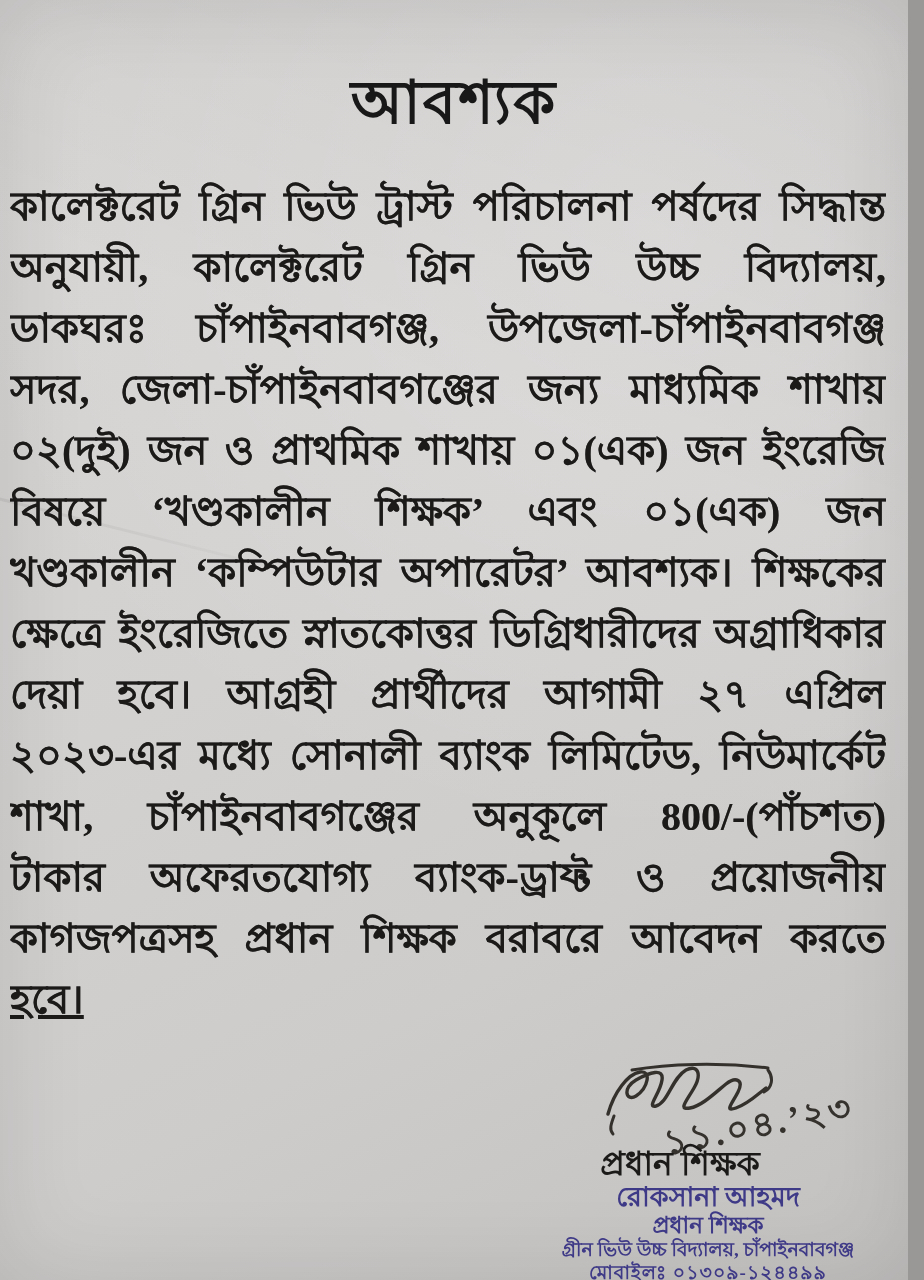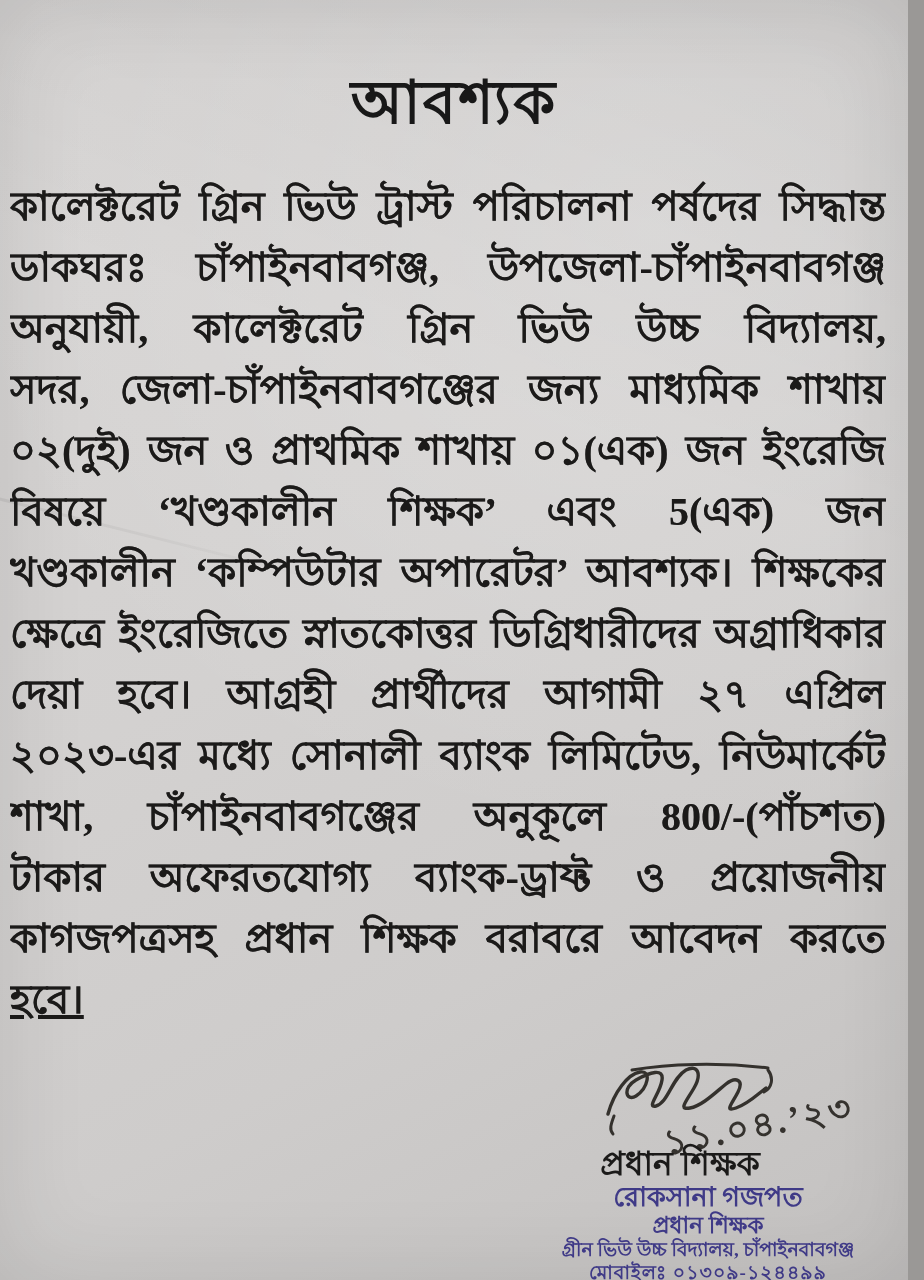--- a/index.html
+++ b/index.html
@@ -77,25 +77,25 @@
 </head>
 <body>
 
 <div class="paper">
   <div class="crease"></div>
 
   <h1 class="doc-title">আবশ্যক</h1>
 
   <div class="body-text">
       <div class="body-line">কালেক্টরেট গ্রিন ভিউ ট্রাস্ট পরিচালনা পর্ষদের সিদ্ধান্ত</div>
+      <div class="body-line">অনুযায়ী, কালেক্টরেট গ্রিন ভিউ উচ্চ বিদ্যালয়,</div>
       <div class="body-line">ডাকঘরঃ চাঁপাইনবাবগঞ্জ, উপজেলা-চাঁপাইনবাবগঞ্জ</div>
-      <div class="body-line">অনুযায়ী, কালেক্টরেট গ্রিন ভিউ উচ্চ বিদ্যালয়,</div>
       <div class="body-line">সদর, জেলা-চাঁপাইনবাবগঞ্জের জন্য  মাধ্যমিক শাখায়</div>
       <div class="body-line">০২(দুই) জন ও প্রাথমিক শাখায় ০১(এক) জন ইংরেজি</div>
-      <div class="body-line">বিষয়ে ‘খণ্ডকালীন শিক্ষক’ এবং 5(এক) জন</div>
+      <div class="body-line">বিষয়ে ‘খণ্ডকালীন শিক্ষক’ এবং ০১(এক) জন</div>
       <div class="body-line">খণ্ডকালীন ‘কম্পিউটার অপারেটর’ আবশ্যক। শিক্ষকের</div>
       <div class="body-line">ক্ষেত্রে ইংরেজিতে স্নাতকোত্তর ডিগ্রিধারীদের অগ্রাধিকার</div>
       <div class="body-line">দেয়া হবে। আগ্রহী প্রার্থীদের আগামী ২৭ এপ্রিল</div>
       <div class="body-line">২০২৩-এর মধ্যে সোনালী ব্যাংক লিমিটেড, নিউমার্কেট</div>
       <div class="body-line">শাখা, চাঁপাইনবাবগঞ্জের অনুকূলে 800/-(পাঁচশত)</div>
       <div class="body-line">টাকার অফেরতযোগ্য ব্যাংক-ড্রাফ্ট ও প্রয়োজনীয়</div>
       <div class="body-line">কাগজপত্রসহ প্রধান শিক্ষক বরাবরে আবেদন করতে</div>
       <div class="body-line">হবে।</div>
     </div>
 
@@ -103,19 +103,19 @@
     <svg class="signature-svg" width="200" height="80" viewBox="0 0 200 80" fill="none" xmlns="http://www.w3.org/2000/svg">
       <path d="M10,56 C16,34 30,16 42,14 C54,12 50,30 38,38 C28,44 24,30 38,22 C52,14 66,10 64,22 C62,36 48,50 58,48 C70,45 74,20 88,12 C100,6 104,16 96,30 C88,44 80,52 92,50 C104,48 118,34 128,26 C138,18 146,22 140,34 C134,46 126,54 138,50 C150,46 160,36 168,30" stroke="#34312d" stroke-width="3.4" stroke-linecap="round"></path>
       <path d="M34,12 C70,6 120,4 170,10" stroke="#34312d" stroke-width="3" stroke-linecap="round"></path>
       <path d="M170,12 C176,20 174,30 166,34" stroke="#34312d" stroke-width="3" stroke-linecap="round"></path>
       <path d="M16,58 C13,66 11,72 15,76" stroke="#34312d" stroke-width="3" stroke-linecap="round"></path>
     </svg>
     <div class="sign-date">১১.০৪.’২৩</div>
     <div class="sign-designation">প্রধান শিক্ষক</div>
 
     <div class="stamp">
-      <div class="stamp-name">রোকসানা গজপত</div>
+      <div class="stamp-name">রোকসানা আহমদ</div>
       <div class="stamp-desig">প্রধান শিক্ষক</div>
       <div class="stamp-school">গ্রীন ভিউ উচ্চ বিদ্যালয়, চাঁপাইনবাবগঞ্জ</div>
       <div class="stamp-mobile">মোবাইলঃ ০১৩০৯-১২৪৪৯৯</div>
     </div>
   </div>
 </div>
 
 </body></html>

